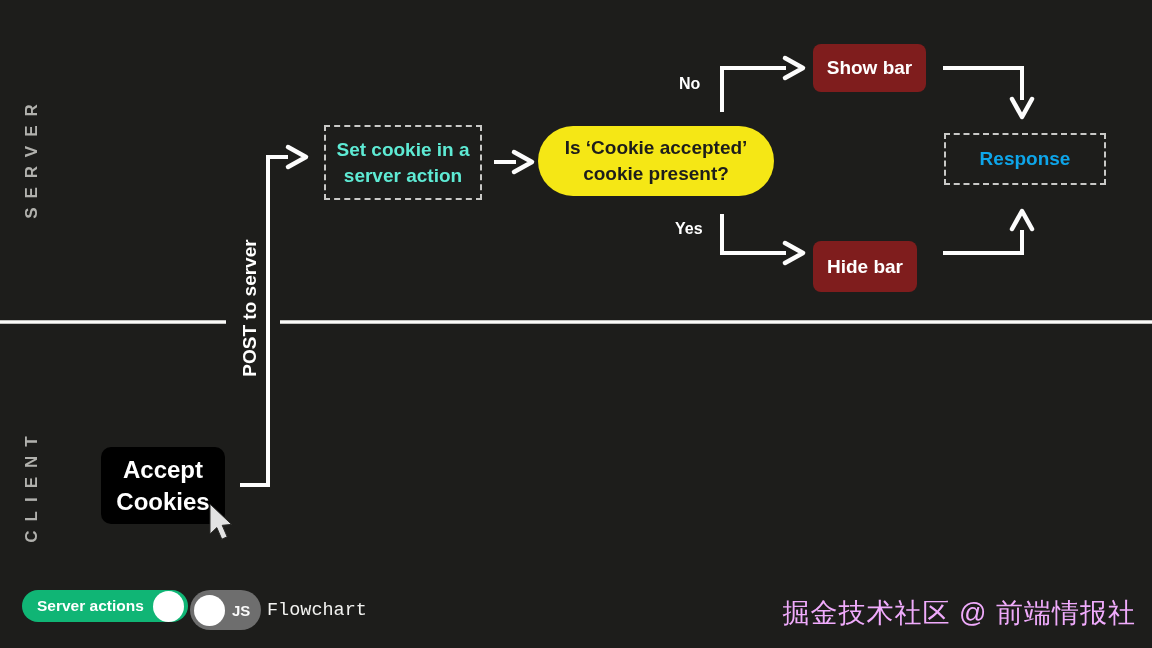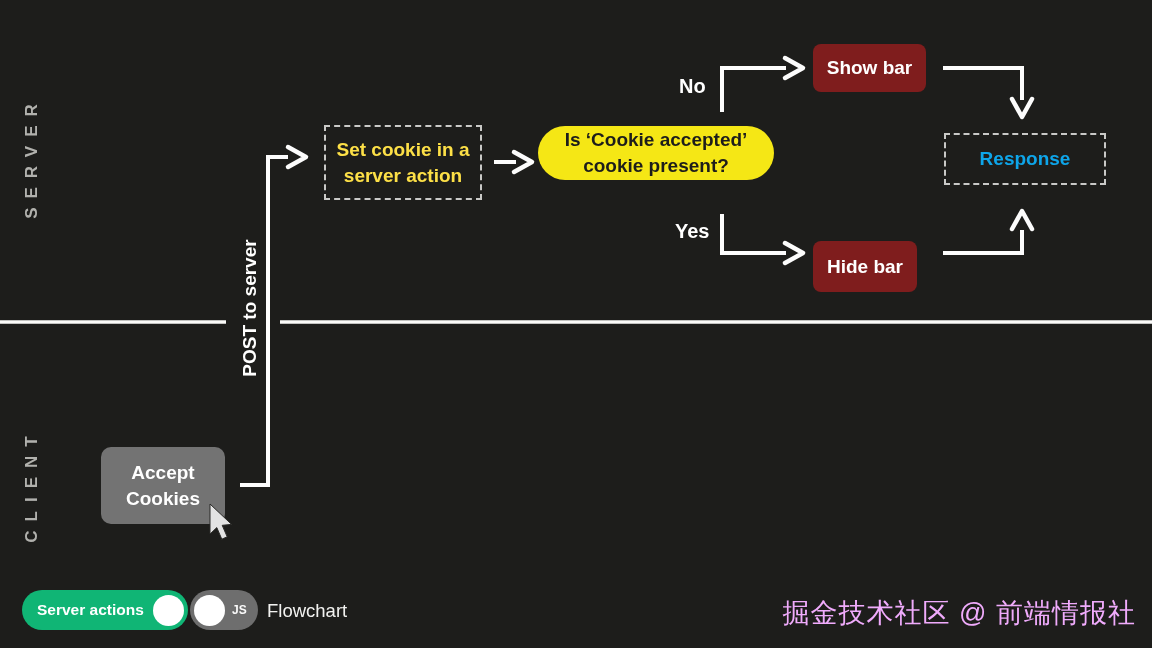--- a/index.html
+++ b/index.html
@@ -20,84 +20,84 @@
     color:#b1b1ad;
     font-size:17px;font-weight:bold;
     letter-spacing:9px;
     transform:rotate(-90deg);
     white-space:nowrap;
   }
   .lane-server{left:-48px;top:146px;}
   .lane-client{left:-48px;top:474px;}
 
   .edge-label{
-    position:absolute;color:#fff;font-weight:bold;font-size:20px;
+    position:absolute;color:#fff;font-weight:bold;font-size:16px;
   }
   .edge-post{
     left:180px;top:297px;width:140px;height:22px;
     display:flex;align-items:center;justify-content:center;
     transform:rotate(-90deg);font-size:19px;white-space:nowrap;
   }
   .edge-no{left:679px;top:75px;}
   .edge-yes{left:675px;top:220px;}
 
   .node{
     position:absolute;display:flex;align-items:center;justify-content:center;
     text-align:center;font-weight:bold;box-sizing:border-box;
   }
   .node-accept{
     left:101px;top:447px;width:124px;height:77px;
-    background:#737373;border-radius:10px;
-    color:#fff;font-size:19px;line-height:1.32;
+    background:#000000;border-radius:10px;
+    color:#fff;font-size:24px;line-height:1.32;
     padding:0 4px;border:none;cursor:pointer;
   }
   .node-setcookie{
     left:324px;top:125px;width:158px;height:75px;
     border:2px dashed #c9c9c7;
-    color:#fde047;font-size:19px;line-height:1.35;padding:0 6px;
+    color:#5eead4;font-size:19px;line-height:1.35;padding:0 6px;
   }
   .node-check{
-    left:538px;top:126px;width:236px;height:54px;
+    left:538px;top:126px;width:236px;height:70px;
     background:#f5e715;border-radius:37px;
     color:#1d1d1b;font-size:19px;line-height:1.35;padding:0 18px;
   }
   .node-blue{
     background:#7f1d1d;border-radius:8px;color:#fff;font-size:19px;
     border:none;
   }
   .node-showbar{left:813px;top:44px;width:113px;height:48px;}
   .node-hidebar{left:813px;top:225px;width:104px;height:51px;margin-top:16px;}
   .node-response{
     left:944px;top:133px;width:162px;height:52px;
     border:2px dashed #c9c9c7;color:#0ea5e9;font-size:19px;
   }
 
   
   .toggle{
     position:absolute;display:flex;align-items:center;
     border:none;cursor:pointer;
   }
   .toggle-server{
-    left:22px;top:590px;height:40px;border-radius:20px;
+    left:22px;top:590px;height:32px;border-radius:20px;
     background:#10b575;padding:0 4px 0 15px;gap:9px;
   }
   .toggle-server .toggle-label{
     color:#fff;font-weight:bold;font-size:15.5px;white-space:nowrap;
   }
   .toggle-js{
     left:190px;top:590px;height:40px;border-radius:20px;
     background:#6e6e6e;padding:0 11px 0 4px;gap:7px;
   }
   .toggle-js .toggle-label{
-    color:#fafafa;font-weight:bold;font-size:12px;
+    color:#fafafa;font-weight:bold;font-size:15px;
   }
   .knob{width:31px;height:31px;border-radius:50%;background:#fff;flex:none;}
   .flowchart-label{
     position:absolute;left:267px;top:600px;
-    color:#f2f2f0;font-size:18.5px;
+    color:#f2f2f0;font-size:18.5px;font-family:Liberation Mono, monospace;
   }
   .watermark{
     position:absolute;right:16px;top:595px;
     color:#f0abfc;font-size:27px;letter-spacing:1px;
     white-space:nowrap;
   }
 </style>
 </head>
 <body>
 

